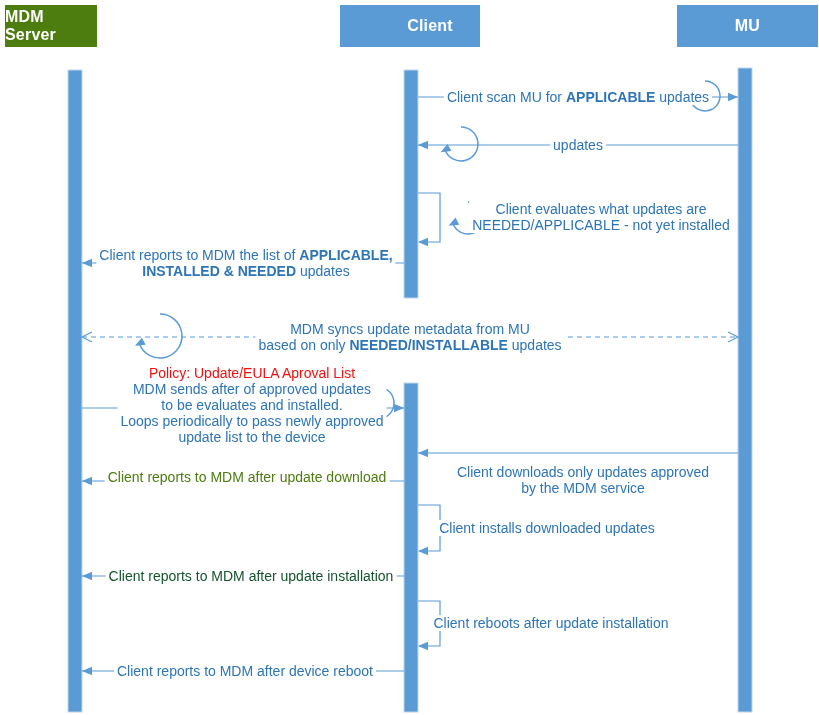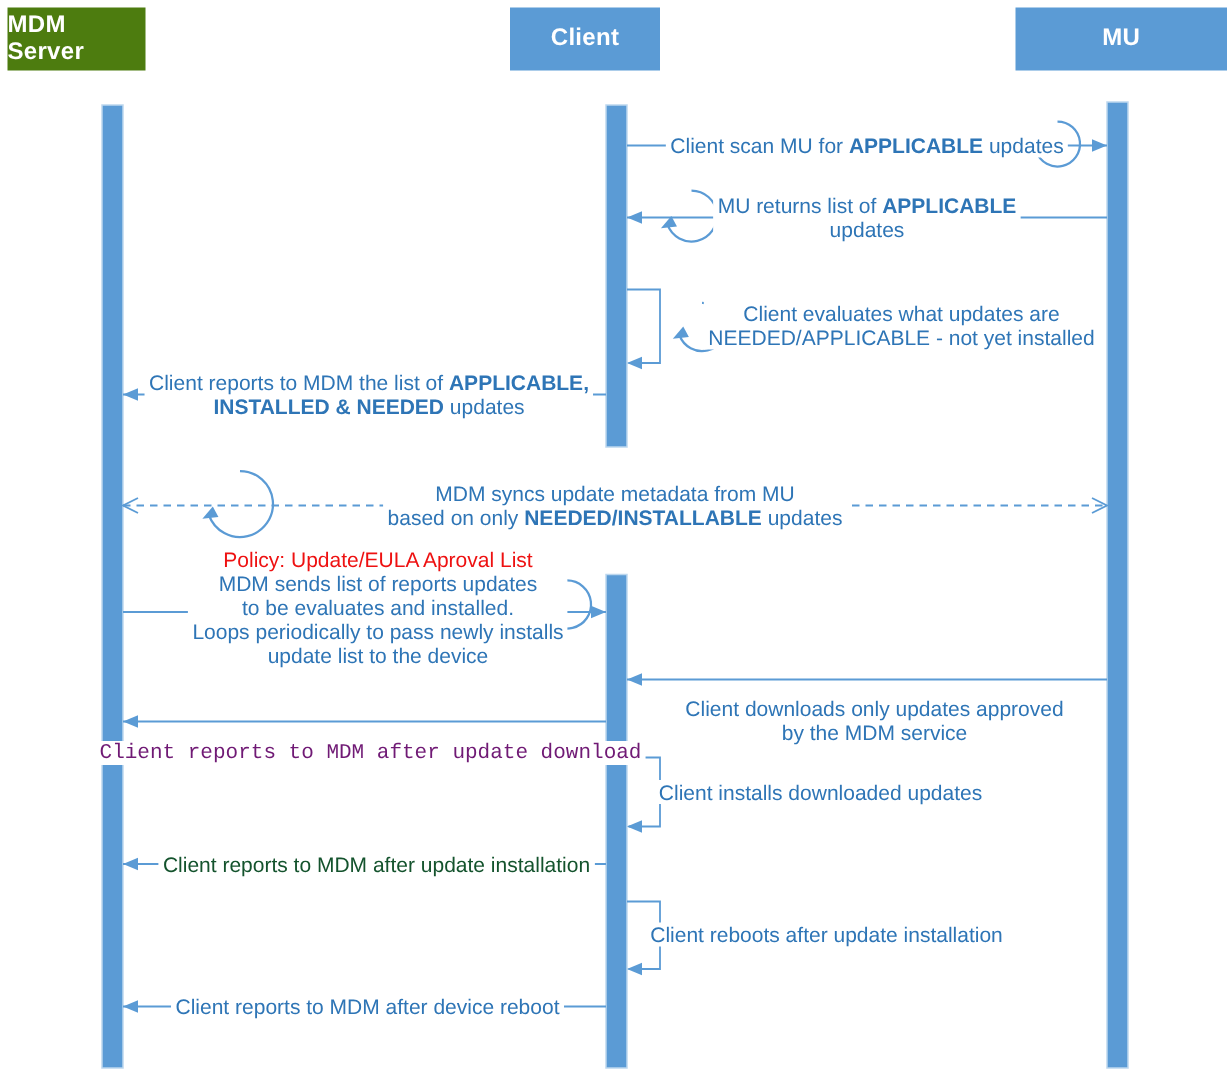--- a/index.html
+++ b/index.html
@@ -53,58 +53,57 @@
       <line x1="404" y1="576" x2="82" y2="576" stroke="#5B9BD5" stroke-width="1.2"></line>
       <polygon points="82,576 92,571.8 92,580.2" fill="#5B9BD5"></polygon>
       <path d="M 418 601 H 440 V 646 H 419" fill="none" stroke="#5B9BD5" stroke-width="1.2"></path>
       <polygon points="418,646 428,641.8 428,650.2" fill="#5B9BD5"></polygon>
       <line x1="404" y1="671" x2="82" y2="671" stroke="#5B9BD5" stroke-width="1.2"></line>
       <polygon points="82,671 92,666.8 92,675.2" fill="#5B9BD5"></polygon>
     </svg>
   <div class="hdr" id="hdr0" style="left: 5px; top: 5px; width: 92px; height: 42px; background: #4d7c0f;">
     <span>MDM Server</span>
   </div>
-  <div class="hdr" id="hdr1" style="left: 340px; top: 5px; width: 100px; height: 42px; background: rgb(91, 155, 213);">
+  <div class="hdr" id="hdr1" style="left: 340px; top: 5px; width: 100px; height: 42px; background: rgb(91, 155, 213); padding-left: 40px;">
     <span>Client</span>
   </div>
   <div class="hdr" id="hdr2" style="left: 677px; top: 5px; width: 141px; height: 42px; background: rgb(91, 155, 213);">
     <span>MU</span>
   </div>
   <div id="labels">
       <div class="lbl" style="left: 578px; top: 97px; color: rgb(46, 117, 182);">
         <div><span>Client scan MU for </span><b>APPLICABLE</b><span> updates</span></div>
       </div>
       <div class="lbl" style="left: 578px; top: 145px; color: rgb(46, 117, 182);">
-        <div><span>MU returns list of </span><b>APPLICABLE</b></div>
         <div><span>updates</span></div>
       </div>
       <div class="lbl" style="left: 601px; top: 217px; color: rgb(46, 117, 182);">
         <div><span>Client evaluates what updates are</span></div>
         <div><span>NEEDED/APPLICABLE - not yet installed</span></div>
       </div>
       <div class="lbl" style="left: 246px; top: 263px; color: rgb(46, 117, 182);">
         <div><span>Client reports to MDM the list of </span><b>APPLICABLE,</b></div>
         <div><b>INSTALLED &amp; NEEDED</b><span> updates</span></div>
       </div>
       <div class="lbl" style="left: 410px; top: 337px; color: rgb(46, 117, 182); text-align: center;">
         <div><span>MDM syncs update metadata from MU</span></div>
         <div><span>based on only </span><b>NEEDED/INSTALLABLE</b><span> updates</span></div>
       </div>
       <div class="lbl" style="left: 252px; top: 405px; color: rgb(46, 117, 182);">
         <div><span style="color: rgb(238, 17, 17);">Policy: Update/EULA Aproval List</span></div>
-        <div><span>MDM sends list of reports updates</span></div>
+        <div><span>MDM sends after of approved updates</span></div>
         <div><span>to be evaluates and installed.</span></div>
-        <div><span>Loops periodically to pass newly installs</span></div>
+        <div><span>Loops periodically to pass newly approved</span></div>
         <div><span>update list to the device</span></div>
       </div>
       <div class="lbl" style="left: 583px; top: 480px; color: rgb(46, 117, 182);">
         <div><span>Client downloads only updates approved</span></div>
         <div><span>by the MDM service</span></div>
       </div>
-      <div class="lbl" style="left: 247px; top: 502px; color: #701a75; font-family: Liberation Mono, monospace;">
+      <div class="lbl" style="left: 247px; top: 477px; color: #4d7c0f;">
         <div><span>Client reports to MDM after update download</span></div>
       </div>
       <div class="lbl" style="left: 547px; top: 528px; color: rgb(46, 117, 182);">
         <div><span>Client installs downloaded updates</span></div>
       </div>
       <div class="lbl" style="left: 251px; top: 576px; color: #14532d;">
         <div><span>Client reports to MDM after update installation</span></div>
       </div>
       <div class="lbl" style="left: 551px; top: 623px; color: rgb(46, 117, 182);">
         <div><span>Client reboots after update installation</span></div>

